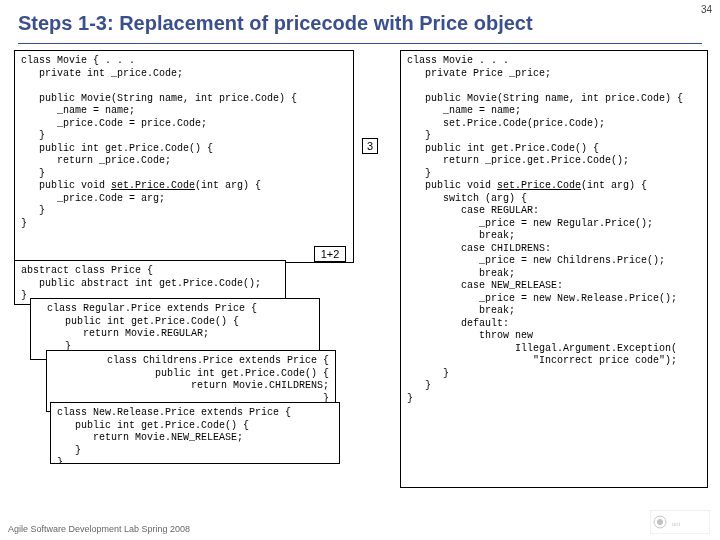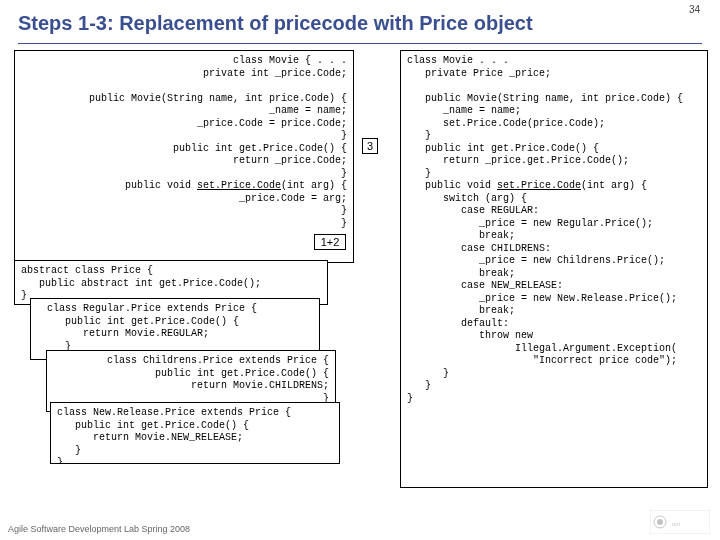--- a/index.html
+++ b/index.html
@@ -7,21 +7,21 @@
     width: 720px;
     height: 540px;
     font-family: Arial, Helvetica, sans-serif;
     background: #fff;
     position: relative;
     overflow: hidden;
   }
   .page-num {
     position: absolute;
     top: 4px;
-    right: 20px;
+    right: 8px;
     font-size: 10px;
     color: #444;
   }
   h1.title {
     color: #3a4f90;
     font-size: 20px;
     font-weight: bold;
     padding: 12px 0 8px 18px;
   }
   .underline {
@@ -37,37 +37,37 @@
     position: absolute;
     border: 1px solid #000;
     background: #fff;
     font-family: "Courier New", monospace;
     font-size: 10px;
     line-height: 1.25;
     padding: 4px 6px;
     white-space: pre;
     overflow: hidden;
   }
-  .box-left-top { left: 14px; top: 0; width: 340px; height: 213px; text-align: right; }
+  .box-left-top { left: 14px; top: 0; width: 340px; height: 213px; }
   .box-right    { left: 400px; top: 0; width: 308px; height: 438px; }
-  .box-abs1 { left: 14px; top: 210px; width: 314px; height: 45px; }
+  .box-abs1 { left: 14px; top: 210px; width: 272px; height: 45px; }
   .box-abs2 { left: 30px; top: 248px; width: 290px; height: 62px; padding-left: 16px; }
   .box-abs3 { left: 46px; top: 300px; width: 290px; height: 62px; text-align: right; }
   .box-abs4 { left: 50px; top: 352px; width: 290px; height: 62px; }
   .badge {
     position: absolute;
     border: 1px solid #000;
     background: #fff;
     font-size: 11px;
     font-family: Arial, sans-serif;
     text-align: center;
     padding: 1px 4px;
   }
   .badge-3   { left: 362px; top: 88px;  width: 16px; }
-  .badge-12  { left: 314px; top: 184px; width: 32px; }
+  .badge-12  { left: 314px; top: 196px; width: 32px; }
   .footer {
     position: absolute;
     left: 8px;
     bottom: 6px;
     font-size: 9px;
     color: #666;
   }
   .logo {
     position: absolute;
     right: 10px;

